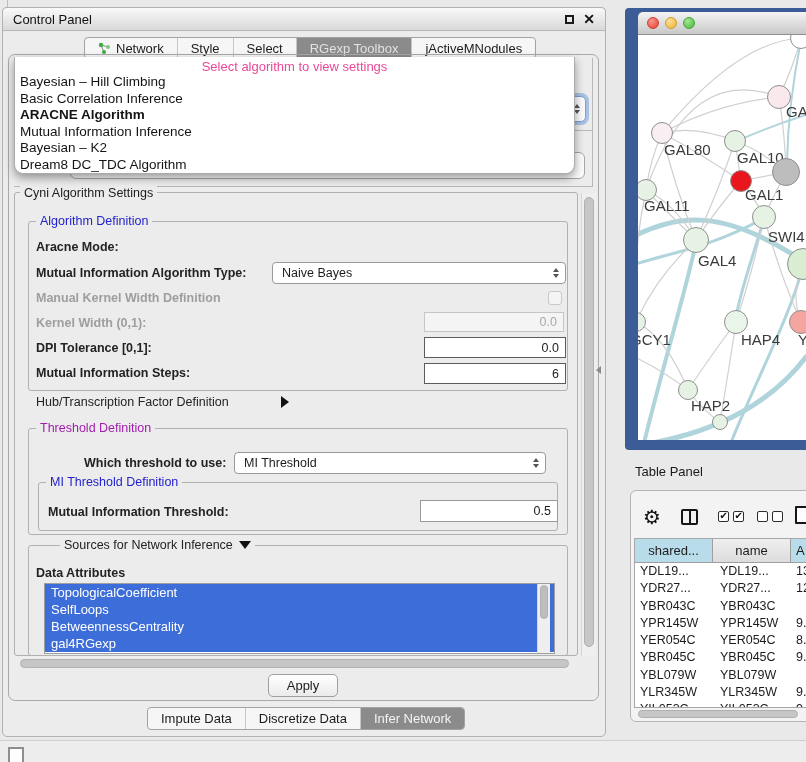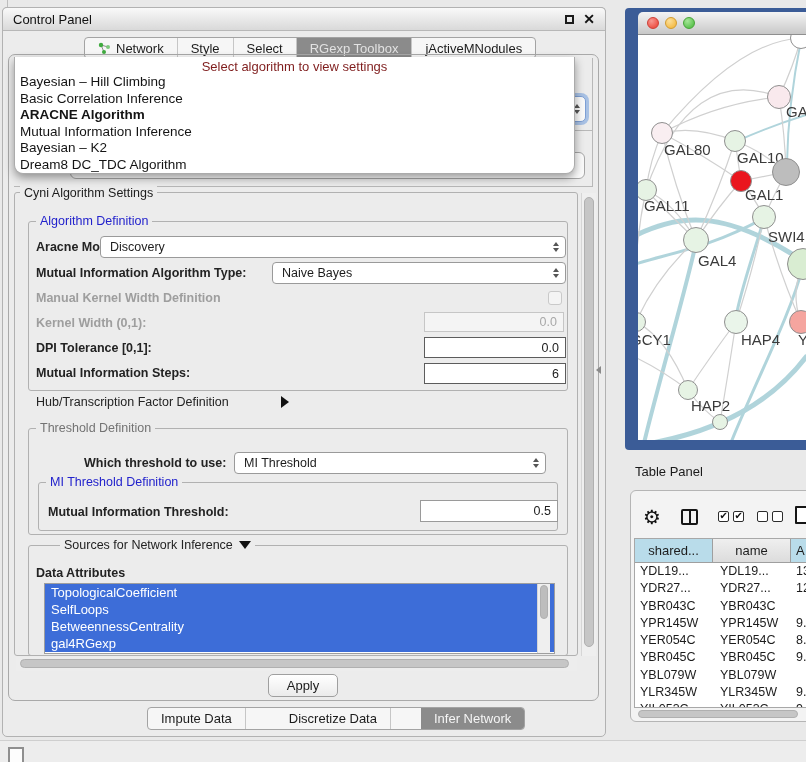--- a/index.html
+++ b/index.html
@@ -21,21 +21,21 @@
   .close-x { font-weight:bold; font-size:14px; line-height:10px; color:#111; }
   .top-tick { left:7px; top:0; width:1px; height:7px; background:#bdbdbd; }
 
   
   .seg { display:flex; background:#f6f6f6; border:1px solid #a3a3a3; border-radius:4px; overflow:hidden; }
   .seg .tab { padding:2px 13px; display:flex; align-items:center; gap:5px; border-right:1px solid #c6c6c6;
               font-size:13px; color:#1c1c1c; white-space:nowrap; }
   .seg .tab:last-child { border-right:none; }
   .seg .tab.selected { background:#8b8b8b; color:#e2e2e2; }
   .tabbar-top { left:84px; top:37px; height:22px; }
-  .tabbar-bottom { left:147px; top:707px; height:23px;gap:30px; }
+  .tabbar-bottom { left:147px; top:707px; height:23px; }
   .tabbar-bottom .tab.selected { color:#f5f5f5; }
 
   .cp-content-box { left:8px; top:54px; width:591px; height:647px;
                     border:1px solid #a9a9a9; border-radius:7px; }
 
   
   .frag-vline1 { left:592px; top:58px; width:1px; height:129px; background:#b8b8b8; }
   .frag-hline1 { left:575px; top:130px; width:18px; height:1px; background:#b8b8b8; }
   .frag-hline2 { left:14px;  top:186px; width:579px; height:1px; background:#b8b8b8; }
   .frag-combo-focus { left:544px; top:96px; width:42px; height:26px; border-radius:5px;
@@ -43,29 +43,29 @@
                       box-shadow:0 0 0 3px rgba(100,150,220,.5);
                       display:flex; align-items:center; justify-content:flex-end; padding-right:5px; }
   .frag-combo-behind { left:70px; top:152px; width:515px; height:27px; border-radius:6px;
                        background:#fbfbfb; border:1px solid #a7a7a7; color:#9d9d9d;
                        line-height:25px; padding-left:12px; overflow:hidden; }
 
   
   .popup { left:14px; top:57px; width:561px; height:117px; background:#ffffff; z-index:5;
            border:1px solid #ababab; border-top:none; border-radius:0 0 9px 9px;
            box-shadow:0 4px 10px rgba(0,0,0,.38); overflow:hidden; }
-  .popup-placeholder { height:17px; text-align:center; color:#7f1d1d; font-size:13px; padding-top:2px; }
+  .popup-placeholder { height:17px; text-align:center; color:#ec4899; font-size:13px; padding-top:2px; }
   .popup-item { height:16.6px; line-height:16.6px; padding-left:5px; font-size:13.5px; color:#141414; }
   .popup-item.bold { font-weight:bold; }
 
   
   .gbox { border:1px solid #b1b1b1; border-radius:3px; }
   .gtitle { position:absolute; background:#ececec; padding:0 4px; font-size:12.5px; white-space:nowrap; }
   .gtitle.blue { color:#2222cc; }
-  .gtitle.green { color:#737373; }
+  .gtitle.green { color:#a21caf; }
   .lbl { font-size:12.5px; font-weight:bold; color:#232323; white-space:nowrap; }
   .lbl.plain { font-weight:normal; }
   .lbl.disabled { color:#9e9e9e; }
 
   .combobox { background:#fff; border:1px solid #9a9a9a; border-radius:4px; height:22px;
               display:flex; align-items:center; padding:0 6px 0 9px; font-size:12.5px; }
   .combobox .val { flex:1; }
   .stepper { display:flex; flex-direction:column; align-items:center; line-height:0; }
   .stepper .up { width:0; height:0; border-left:3.5px solid transparent; border-right:3.5px solid transparent;
                  border-bottom:4px solid #555; margin-bottom:2.5px; }
@@ -220,27 +220,20 @@
   <span class="abs gtitle" style="left:20px; top:186px;">Cyni Algorithm Settings</span>
 
   <div class="abs sb-track-v" style="left:581px; top:193px; width:15px; height:463px;">
     <div class="sb-thumb" style="position:absolute; left:2px; top:4px; width:10px; height:450px;"></div>
   </div>
 
   <div class="abs gbox" style="left:28px; top:221px; width:540px; height:170px;"></div>
   <span class="abs gtitle blue" style="left:36px; top:214px;">Algorithm Definition</span>
 
   <span class="abs lbl" style="left:36px; top:240px;">Aracne Mode:</span>
-  <div class="abs combobox" style="left:100px; top:236px; width:466px;">
-    <span class="val">Discovery</span>
-    <span class="stepper">
-        <span class="up"></span>
-        <span class="dn"></span>
-      </span>
-  </div>
 
   <span class="abs lbl" style="left:36px; top:266px;">Mutual Information Algorithm Type:</span>
   <div class="abs combobox" style="left:272px; top:262px; width:294px;">
     <span class="val">Naive Bayes</span>
     <span class="stepper">
         <span class="up"></span>
         <span class="dn"></span>
       </span>
   </div>
 

